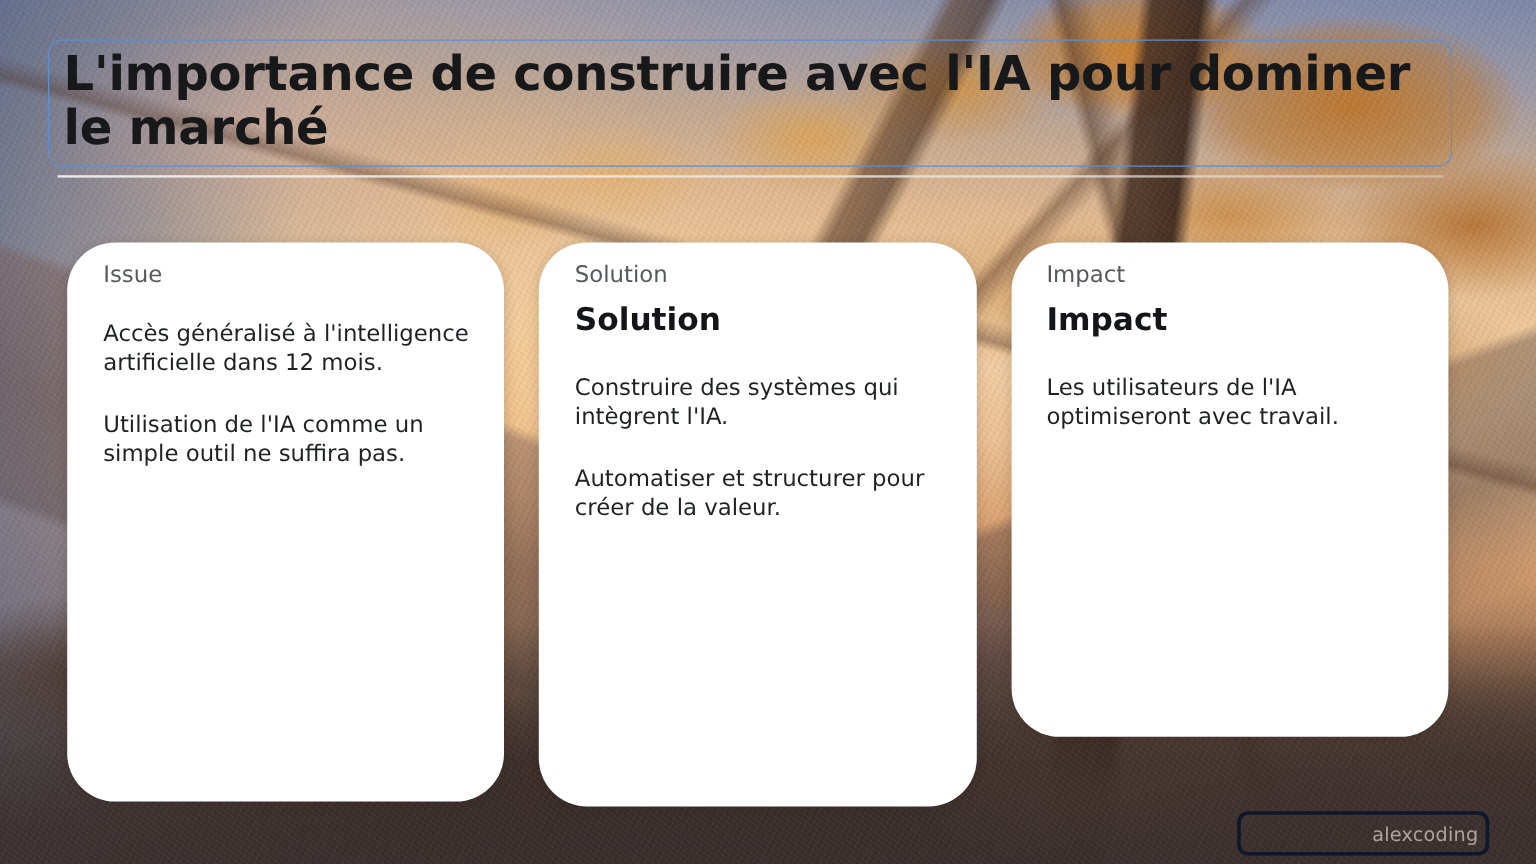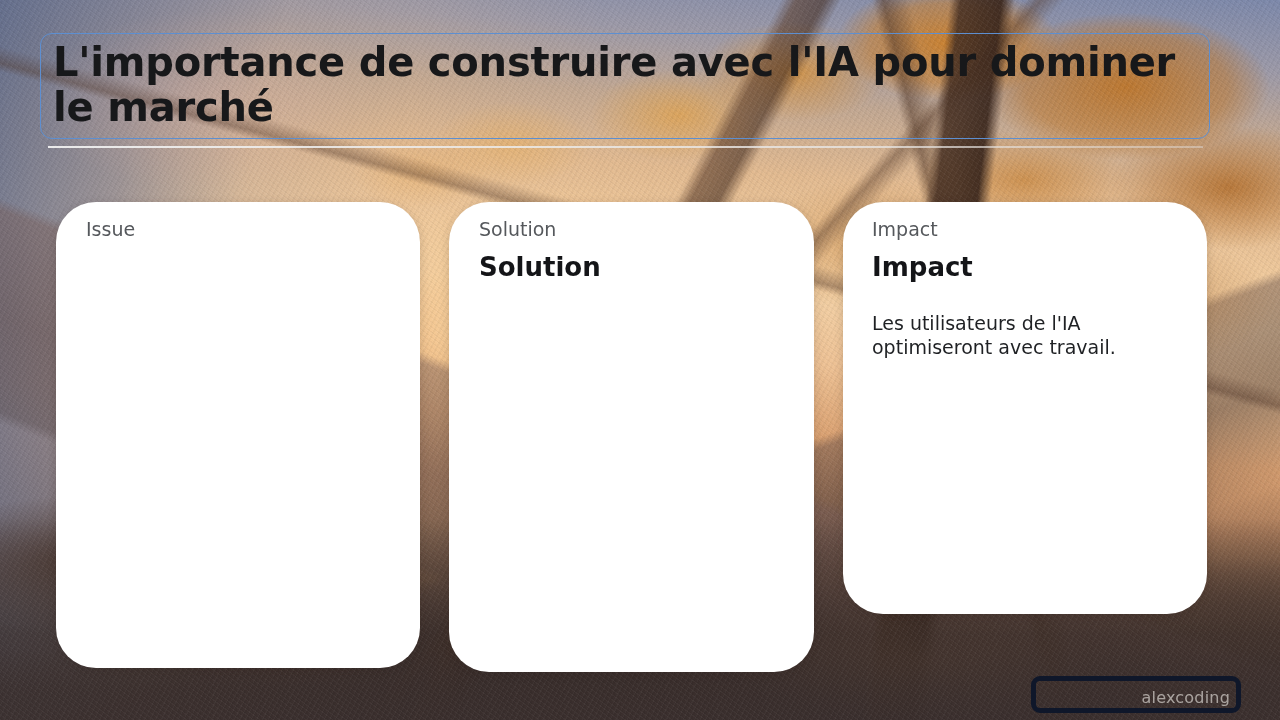--- a/index.html
+++ b/index.html
@@ -173,21 +173,21 @@
     line-height: 24px;
     color: #1f2124;
   }
   .card-body p + p { margin-top: 28px; }
 
   
   .watermark-box {
     position: absolute;
     left: 1031px; top: 676px;
     width: 210px; height: 37px;
-    border: 5px solid #0f172a;
+    border: 3px solid #0f172a;
     border-radius: 9px;
   }
   .watermark-text {
     position: absolute;
     right: 6px; top: 7px;
     font-size: 16px;
     color: rgba(236,232,228,0.62);
     letter-spacing: .2px;
   }
 </style>
@@ -204,25 +204,33 @@
   <div class="bg-layer bg-ground"></div>
   <div class="bg-layer bg-grain"></div>
 
   <div class="title-box">
     <div class="title-text">L'importance de construire avec l'IA pour dominer le marché</div>
   </div>
   <div class="title-rule"></div>
 
   <div class="card card-1">
     <div class="card-eyebrow">Issue</div>
+    <div class="card-body">
+      <p>Accès généralisé à l'intelligence artificielle dans 12 mois.</p>
+      <p>Utilisation de l'IA comme un simple outil ne suffira pas.</p>
+    </div>
   </div>
 
   <div class="card card-2">
     <div class="card-eyebrow">Solution</div>
     <div class="card-heading">Solution</div>
+    <div class="card-body">
+      <p>Construire des systèmes qui intègrent l'IA.</p>
+      <p>Automatiser et structurer pour créer de la valeur.</p>
+    </div>
   </div>
 
   <div class="card card-3">
     <div class="card-eyebrow">Impact</div>
     <div class="card-heading">Impact</div>
     <div class="card-body">
       <p>Les utilisateurs de l'IA optimiseront avec travail.</p>
     </div>
   </div>
 

